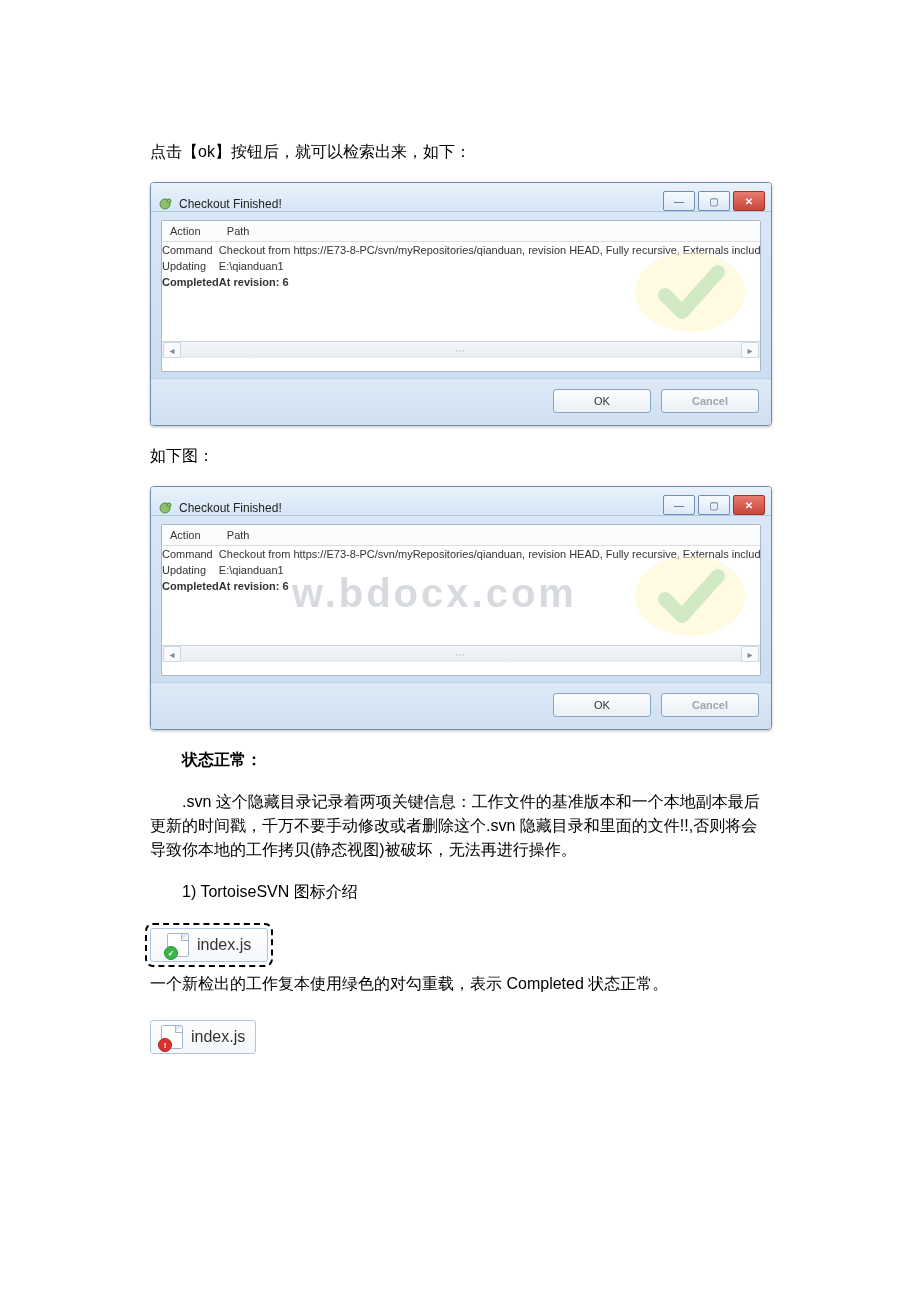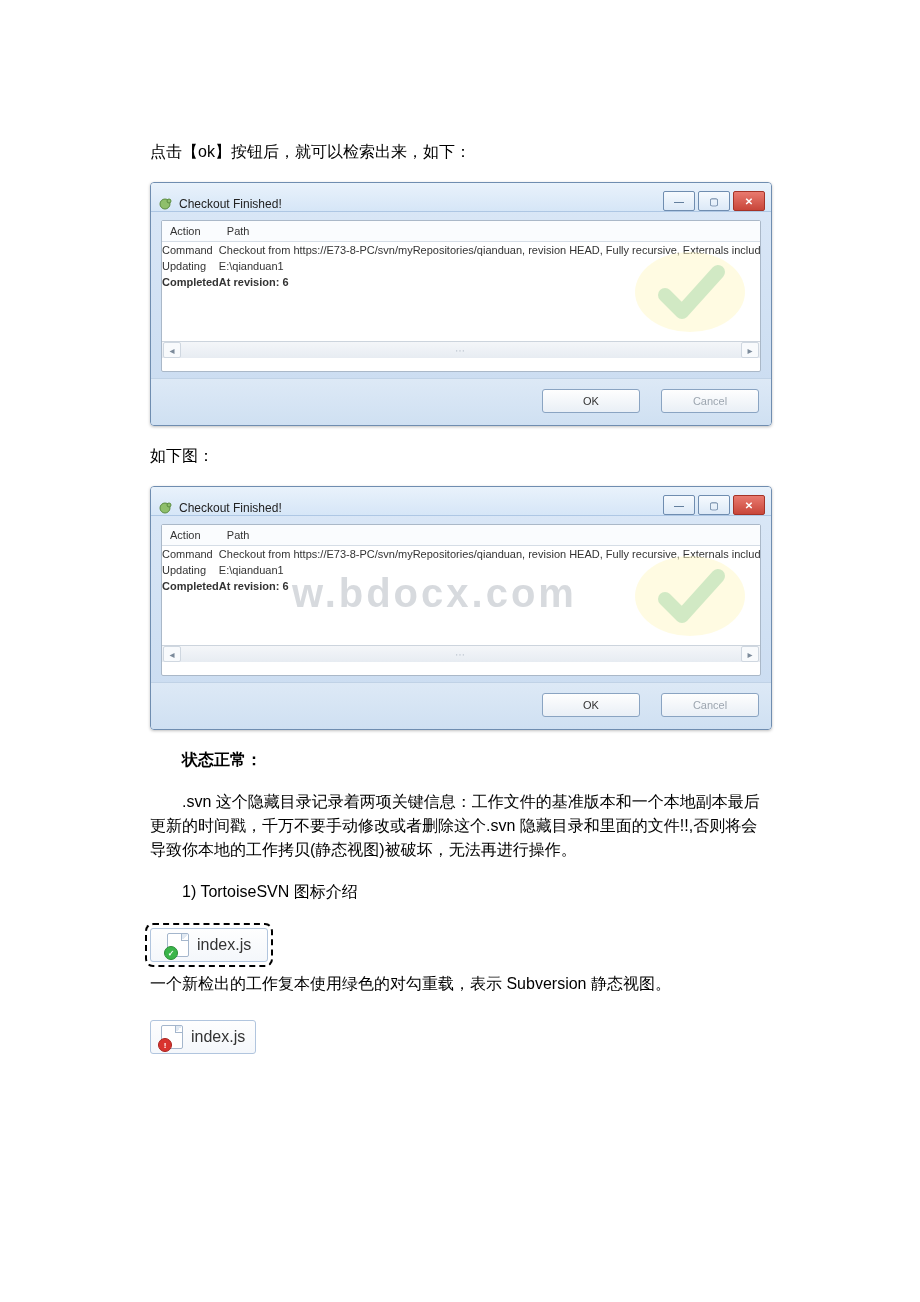--- a/index.html
+++ b/index.html
@@ -139,37 +139,37 @@
     align-items: center;
     justify-content: center;
     background: #f8fafc;
   }
   .hscroll .track { flex: 1; text-align: center; color: #b9c2cc; letter-spacing: 2px; }
   .dialog-foot {
     padding: 10px 12px 12px 12px;
     background: linear-gradient(#dde9f6,#cfe0f2);
     display: flex;
     justify-content: flex-end;
-    gap: 21px;
+    gap: 10px;
     border-top: 1px solid #c0d2e6;
   }
   .dbtn {
     min-width: 72px;
     height: 22px;
     border: 1px solid #8aa4c2;
     border-radius: 3px;
     background: linear-gradient(#fefefe,#e9eff6);
     font-size: 11px;
     color: #333;
     padding: 0 12px;
     display: inline-flex;
     align-items: center;
     justify-content: center;
   }
-  .dbtn.disabled { color: #9da6b0; }
+  .dbtn.disabled { color: #9da6b0; font-weight: bold; }
   .watermark {
     position: absolute;
     left: 130px;
     top: 46px;
     font-size: 40px;
     letter-spacing: 3px;
     font-weight: bold;
     color: rgba(140,150,160,0.35);
     pointer-events: none;
     user-select: none;
@@ -355,21 +355,21 @@
 
   <div>
     <span class="fileitem boxed">
       <span class="file-icon">
         <span class="overlay ok">✓</span>
       </span>
       <span>index.js</span>
     </span>
   </div>
 
-  <p class="para">一个新检出的工作复本使用绿色的对勾重载，表示 Subversion 静态视图。</p>
+  <p class="para">一个新检出的工作复本使用绿色的对勾重载，表示 Completed 状态正常。</p>
 
   <div>
     <span class="fileitem">
       <span class="file-icon">
         <span class="overlay mod">!</span>
       </span>
       <span>index.js</span>
     </span>
   </div>
 

